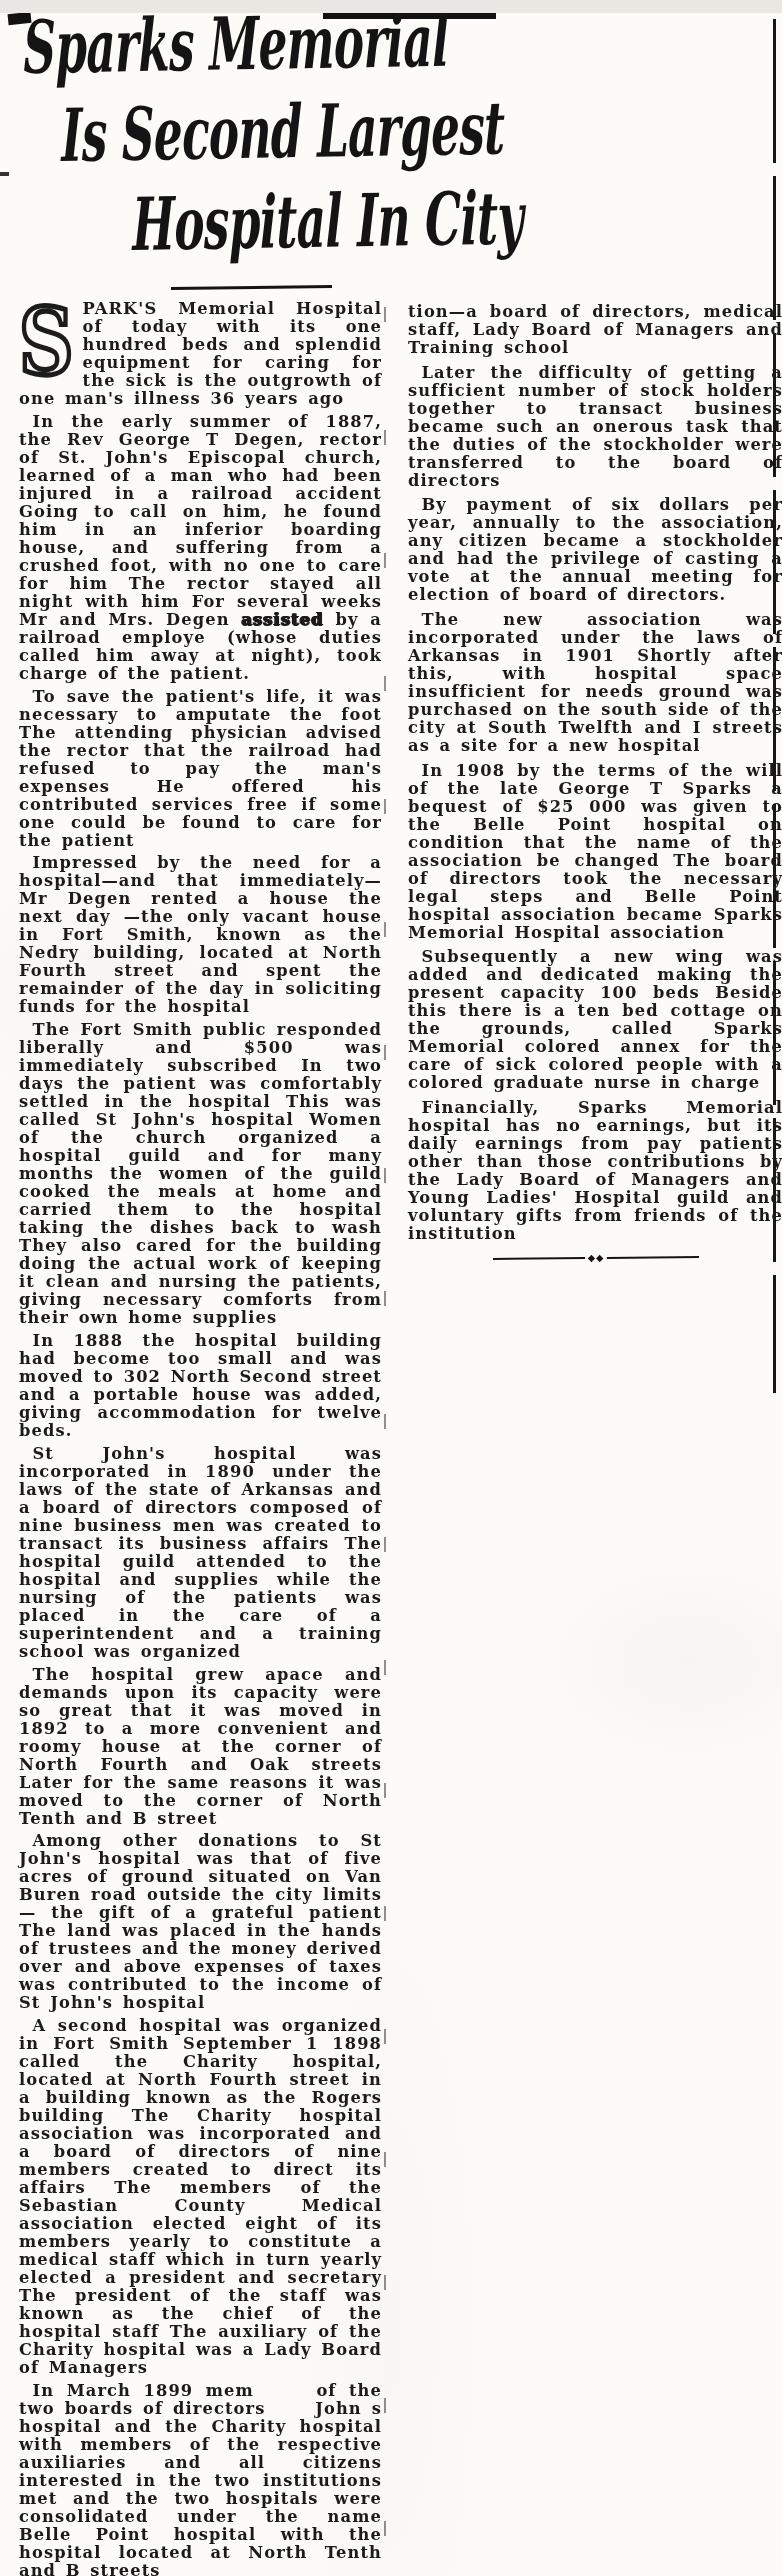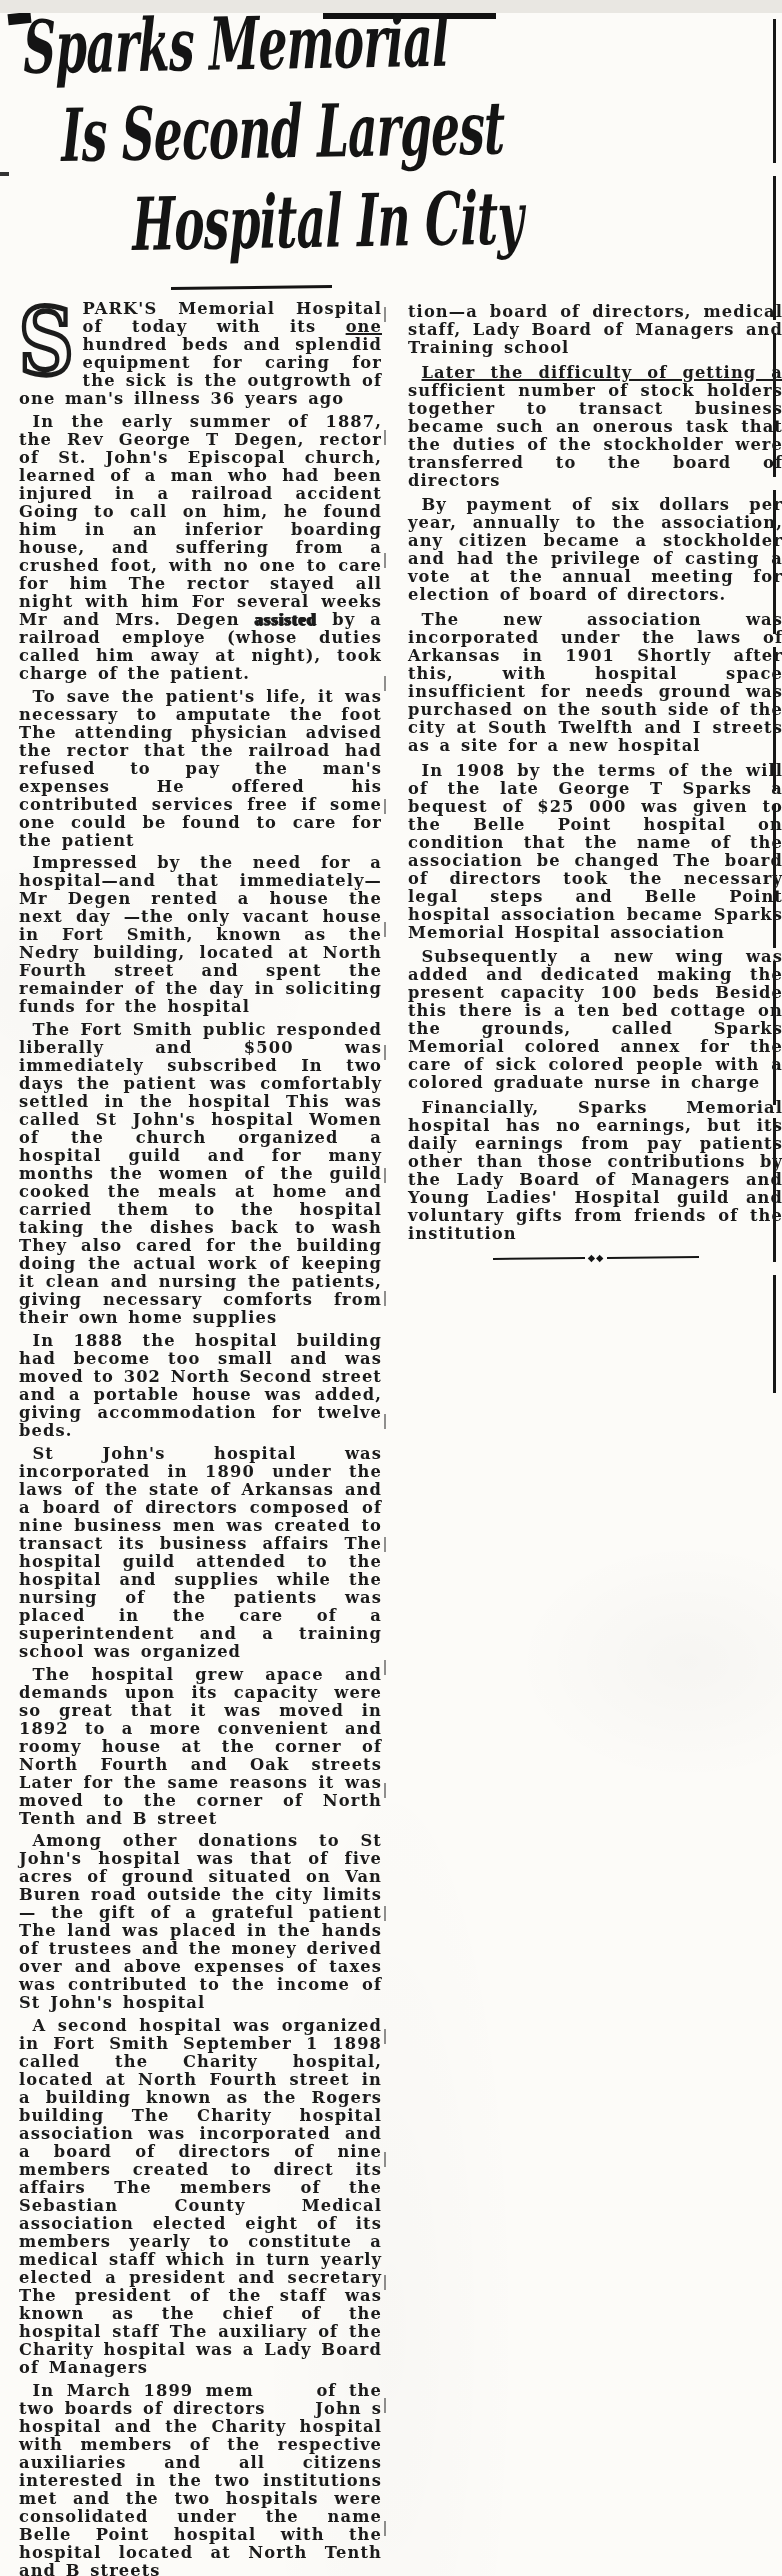--- a/index.html
+++ b/index.html
@@ -46,22 +46,22 @@
   .col{position:absolute;}
   .col-left{left:19px;top:287px;width:363px;}
   .col-right{left:408px;top:290px;width:375px;}
   .para{
     margin:0 0 4.8px;text-align:justify;text-justify:inter-word;
     font-size:16.3px;line-height:18px;font-weight:bold;
     letter-spacing:1.1px;word-spacing:2.9px;text-indent:13.5px;color:#1b1b1b;
   }
   .col-right .para{margin-bottom:6.7px;}
   .para.no-indent{text-indent:0;}
-  .u{text-decoration:underline;text-decoration-thickness:1.9px;}
-  .s{text-shadow:1px 0 currentColor,-1px 0 currentColor,0 1px currentColor;font-family:Liberation Serif, serif;}
+  .u{text-decoration-thickness:1.9px;}
+  .s{text-shadow:1px 0 currentColor,-1px 0 currentColor,0 1px currentColor;}
   .dropcap{
     float:left;width:54px;height:86px;
     font-weight:bold;font-size:92px;line-height:81px;
     color:#fcfbf8;-webkit-text-stroke:5.3px #1c1c1c;
     margin:1.9px 9.6px 0 0;transform:scaleX(.82);transform-origin:left top;
   }
   
   .end-rule{display:flex;align-items:center;width:206px;margin:9.6px auto 0 auto;transform:rotate(-0.5deg);}
   .end-rule .seg{flex:1;height:1.9px;background:#151515;}
   .end-dots{font-size:9.6px;line-height:1;padding:0 2.9px;letter-spacing:1px;color:#151515;font-family:"DejaVu Sans",sans-serif;}

